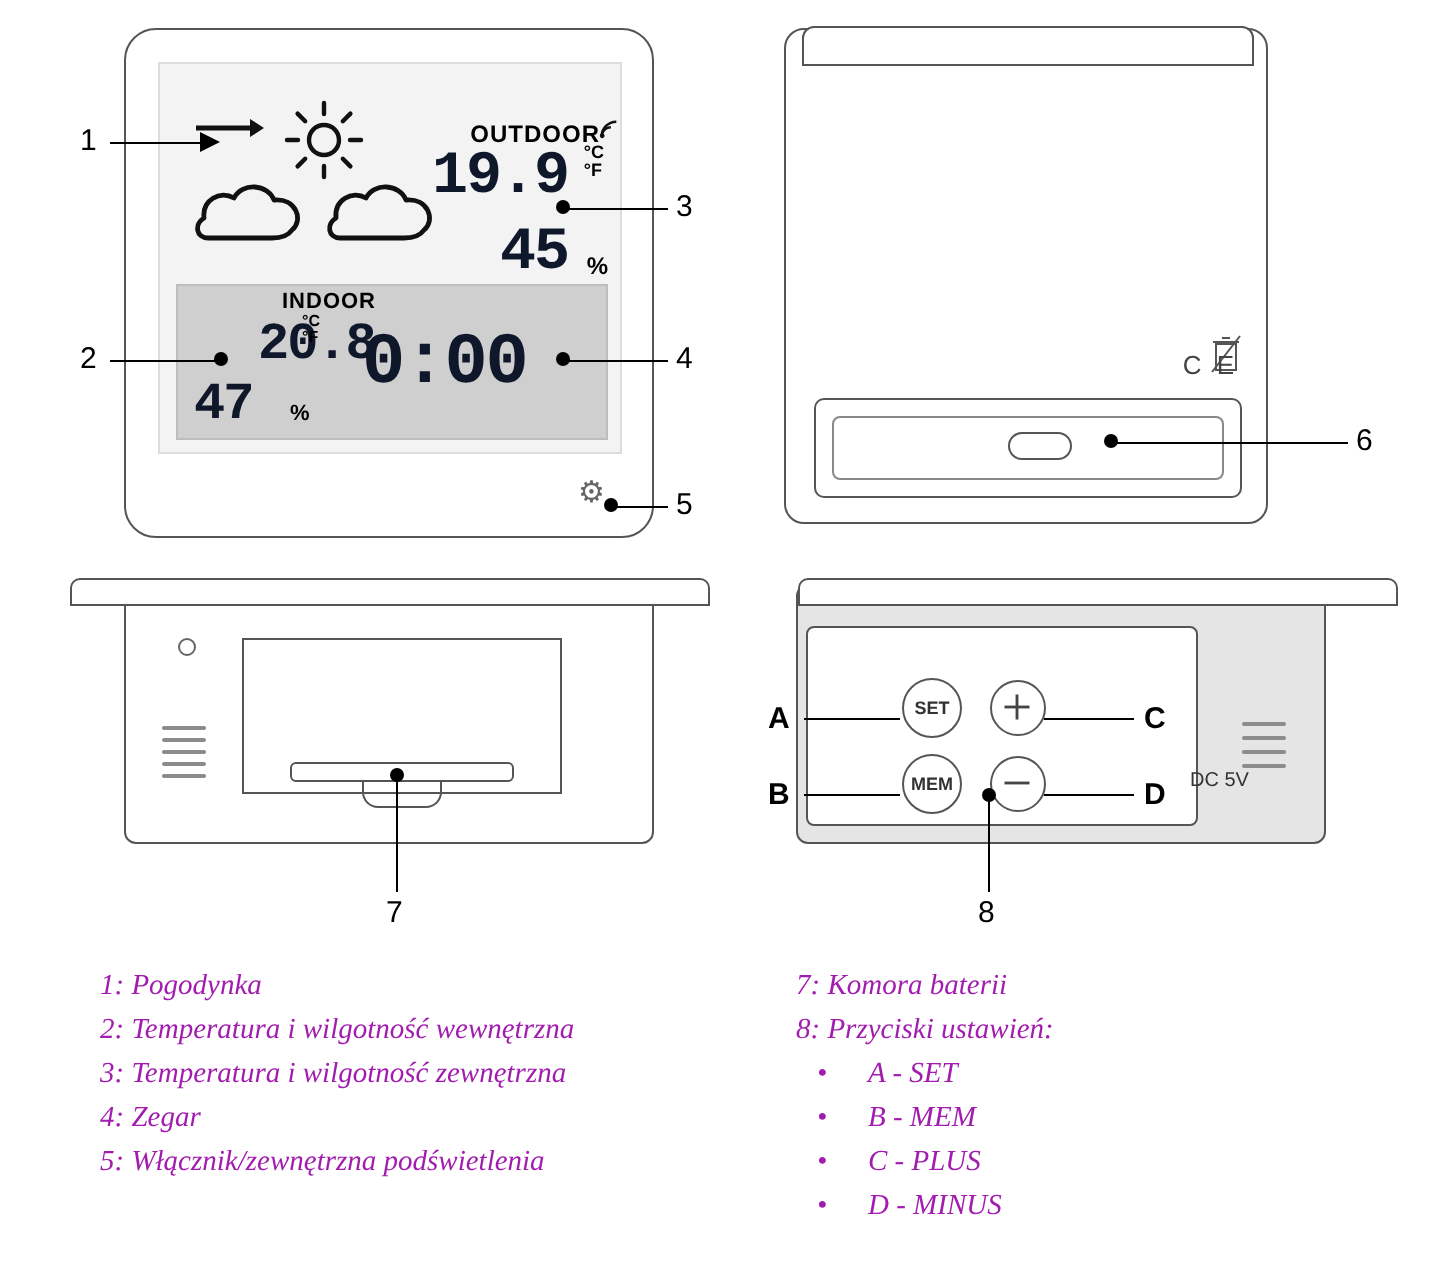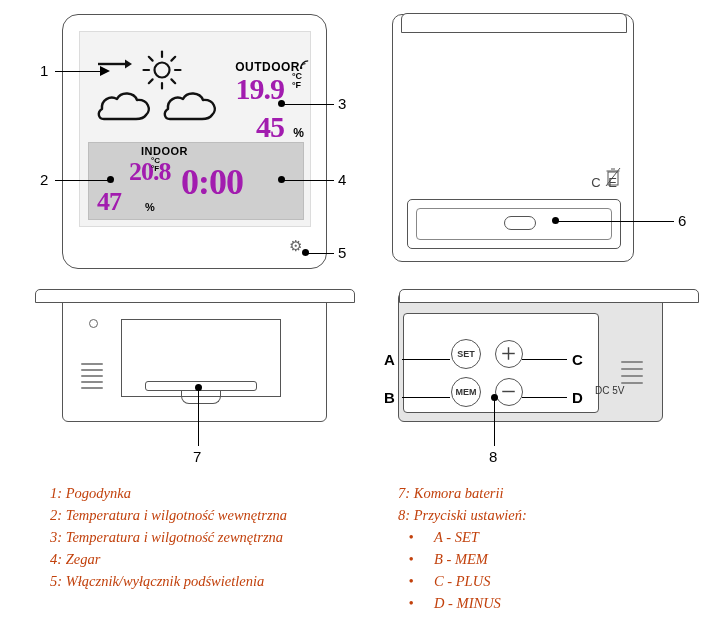--- a/index.html
+++ b/index.html
@@ -77,23 +77,23 @@
   }
   .sun-icon {
     position: absolute;
     left: 62px; top: 18px;
     width: 40px; height: 40px;
   }
   .cloud1 { position: absolute; left: 16px; top: 56px; width: 62px; height: 34px; }
   .cloud2 { position: absolute; left: 82px; top: 56px; width: 62px; height: 34px; }
 
   .seg {
-    font-family: Liberation Serif, serif;
-    font-weight: bold;
-    color: #a21caf;
+    font-family: Liberation Mono, monospace;
+    font-weight: bold;
+    color: #0f172a;
     letter-spacing: -1px;
   }
   .out-temp {
     position: absolute;
     right: 26px; top: 40px;
     font-size: 30px;
   }
   .out-temp-unit {
     position: absolute;
     right: 8px; top: 40px;
@@ -341,21 +341,21 @@
   
   .callout { position: absolute; font-size: 15px; color: #000; }
 
   
   .caption {
     position: absolute;
     font-family: "Liberation Serif", serif;
     font-style: italic;
     font-size: 14.5px;
     line-height: 22px;
-    color: #c2410c;
+    color: #a21caf;
   }
   .caption li { list-style: none; }
   .caption ul { margin: 0; padding: 0; }
   .bullet-row { display: block; }
   .bullet-dot {
     display: inline-block;
     width: 26px;
     text-align: center;
   }
   .sub-item { padding-left: 10px; }
@@ -526,21 +526,21 @@
   <div class="leader-v" style="left:494px; top:398px; height:48px;"></div>
   <div class="abs" style="left:491px; top:394px; width:7px; height:7px; background:#000; border-radius:50%;"></div>
   <div class="callout lbl-num" style="left:489px; top:448px;">8</div>
 
   <div class="caption" style="left:50px; top:482px; width:320px;">
     <ul>
       <li>1: Pogodynka</li>
       <li>2: Temperatura i wilgotność wewnętrzna</li>
       <li>3: Temperatura i wilgotność zewnętrzna</li>
       <li>4: Zegar</li>
-      <li>5: Włącznik/wyłącznik podświetlenia</li>
+      <li>5: Włącznik/zewnętrzna podświetlenia</li>
     </ul>
   </div>
 
   <div class="caption" style="left:398px; top:482px; width:300px;">
     <ul>
       <li>7: Komora baterii</li>
       <li>8: Przyciski ustawień:</li>
       <li class="bullet-row">
         <span class="bullet-dot">•</span><span class="sub-item">A - SET</span>
       </li>

